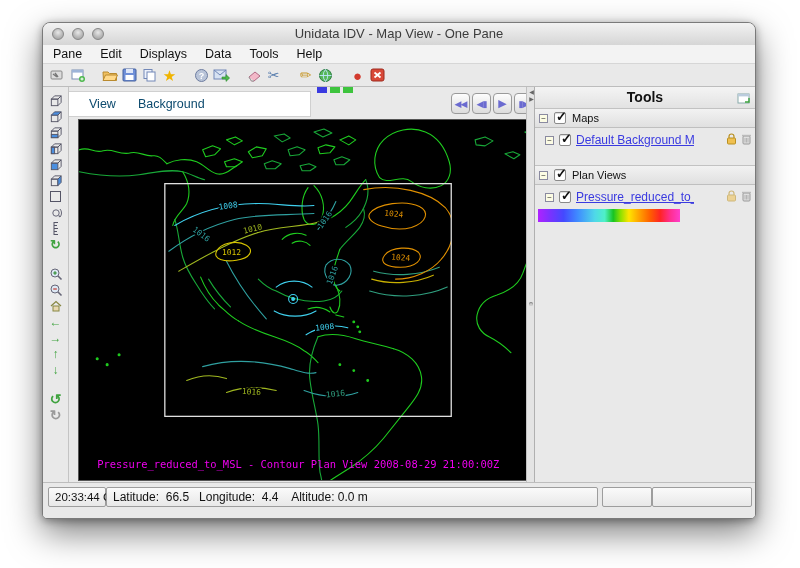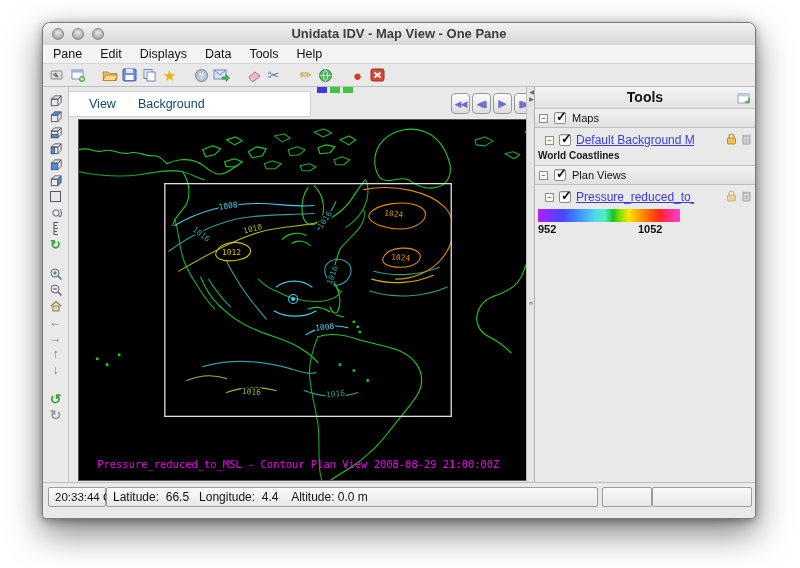--- a/index.html
+++ b/index.html
@@ -4,21 +4,21 @@
 <style>
   html,body{margin:0;padding:0;background:#ffffff;width:800px;height:568px;overflow:hidden;
     font-family:"Liberation Sans", sans-serif;}
   *{box-sizing:border-box;}
   .window{position:absolute;left:42px;top:22px;width:714px;height:497px;
     background:#e9e9e9;border-radius:8px 8px 5px 5px;
     box-shadow:0 14px 34px rgba(0,0,0,0.5), 0 2px 8px rgba(0,0,0,0.35);
     border:1px solid #7a7a7a;overflow:hidden;}
   
   .titlebar{position:absolute;left:0;top:0;right:0;height:28px;
-    background:linear-gradient(#f2f2f2,#cfcfcf);border-bottom:1px solid #9e9e9e;font-weight:bold;}
+    background:linear-gradient(#f2f2f2,#cfcfcf);border-bottom:1px solid #9e9e9e;}
   .traffic{position:absolute;left:9px;top:5px;display:flex;gap:8px;}
   .light{width:12px;height:12px;border-radius:50%;
     background:radial-gradient(circle at 50% 35%, #e8e8e8 0%, #b9b9b9 55%, #9a9a9a 100%);
     border:1px solid #878787;}
   .title-text{position:absolute;left:0;right:0;top:3px;text-align:center;
     font-size:13px;color:#3c3c3c;}
   
   .menubar{position:absolute;left:0;top:22px;right:0;height:19px;background:#f3f3f3;
     border-bottom:1px solid #d6d6d6;display:flex;align-items:center;padding-left:10px;gap:18px;}
   .menu-item{font-size:12.5px;color:#111;}
@@ -474,23 +474,20 @@
                 <rect x="2.5" y="5" width="8" height="6" rx="1" fill="#f0c050" stroke="#b99022"></rect>
               </svg></span>
           <span>
             <svg width="11" height="12" viewBox="0 0 11 12">
                 <rect x="2" y="3" width="7" height="8" rx="1" fill="#e0e0e0" stroke="#999"></rect>
                 <rect x="1" y="1.8" width="9" height="1.4" fill="#bbb"></rect>
                 <path d="M4,5 v4.5 M5.5,5 v4.5 M7,5 v4.5" stroke="#aaa" stroke-width=".8"></path>
               </svg></span>
         </span>
       </div>
-      <div style="position:absolute;top:63px;left:0;right:0;height:14px;">
-        <span class="sub-label">World Coastlines</span>
-      </div>
       <div style="position:absolute;top:78px;left:0;right:0;border-bottom:1px solid #c2c2c2;"></div>
 
       <div class="cat-row" style="top:79px;">
         <span class="collapse-box">−</span>
         <span class="checkbox">
             <span class="chk">✓</span>
           </span>
         <span class="cat-label">Plan Views</span>
       </div>
       <div class="item-row" style="top:100px;">
@@ -507,24 +504,20 @@
               </svg></span>
           <span>
             <svg width="11" height="12" viewBox="0 0 11 12">
                 <rect x="2" y="3" width="7" height="8" rx="1" fill="#e0e0e0" stroke="#999"></rect>
                 <rect x="1" y="1.8" width="9" height="1.4" fill="#bbb"></rect>
                 <path d="M4,5 v4.5 M5.5,5 v4.5 M7,5 v4.5" stroke="#aaa" stroke-width=".8"></path>
               </svg></span>
         </span>
       </div>
       <div class="colorbar" style="top:122px;"></div>
-      <div class="cb-labels" style="top:136px;">
-        <span class="cb-min">952</span>
-        <span class="cb-max">1052</span>
-      </div>
     </div>
   </div>
 
   <div class="statusbar">
     <div class="sb-box" style="left:5px;width:58px;">
       <span class="pre" style="font-size:11.5px;">20:33:44 GMT</span>
     </div>
     <div class="sb-box pre" style="left:63px;width:492px;">
       <span class="pre">Latitude:  66.5   Longitude:  4.4    Altitude: 0.0 m</span>
     </div>

